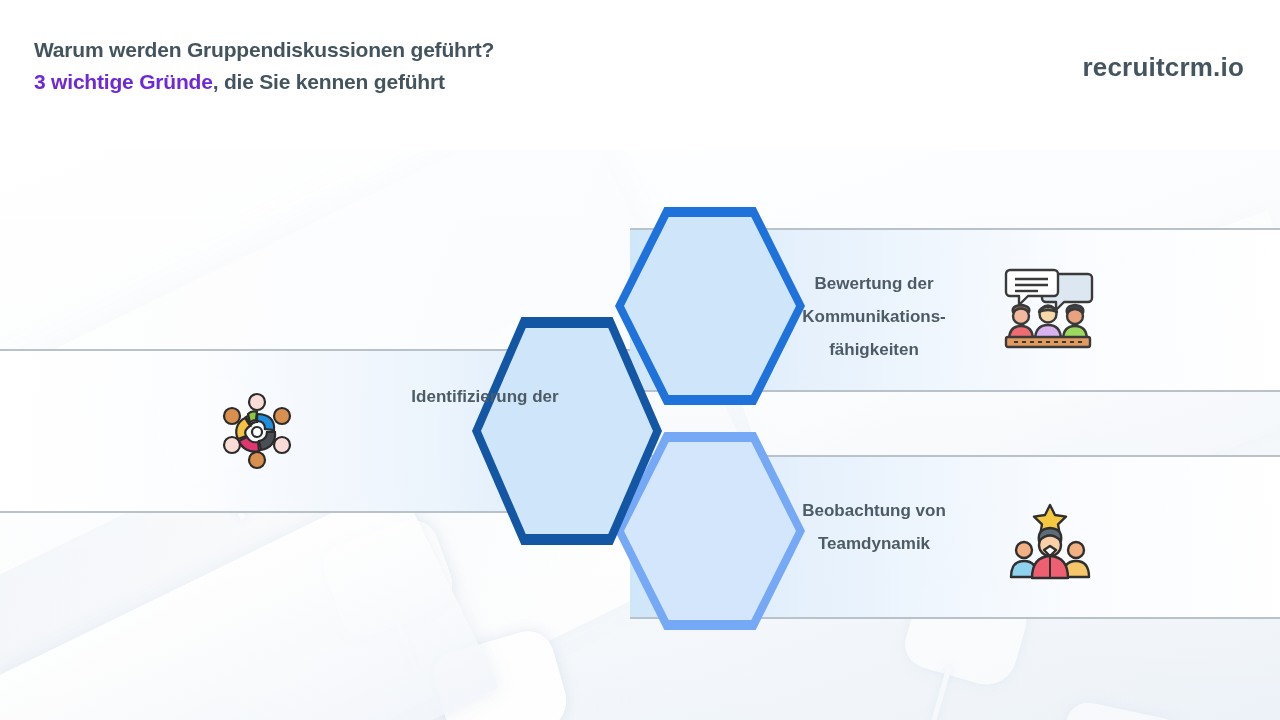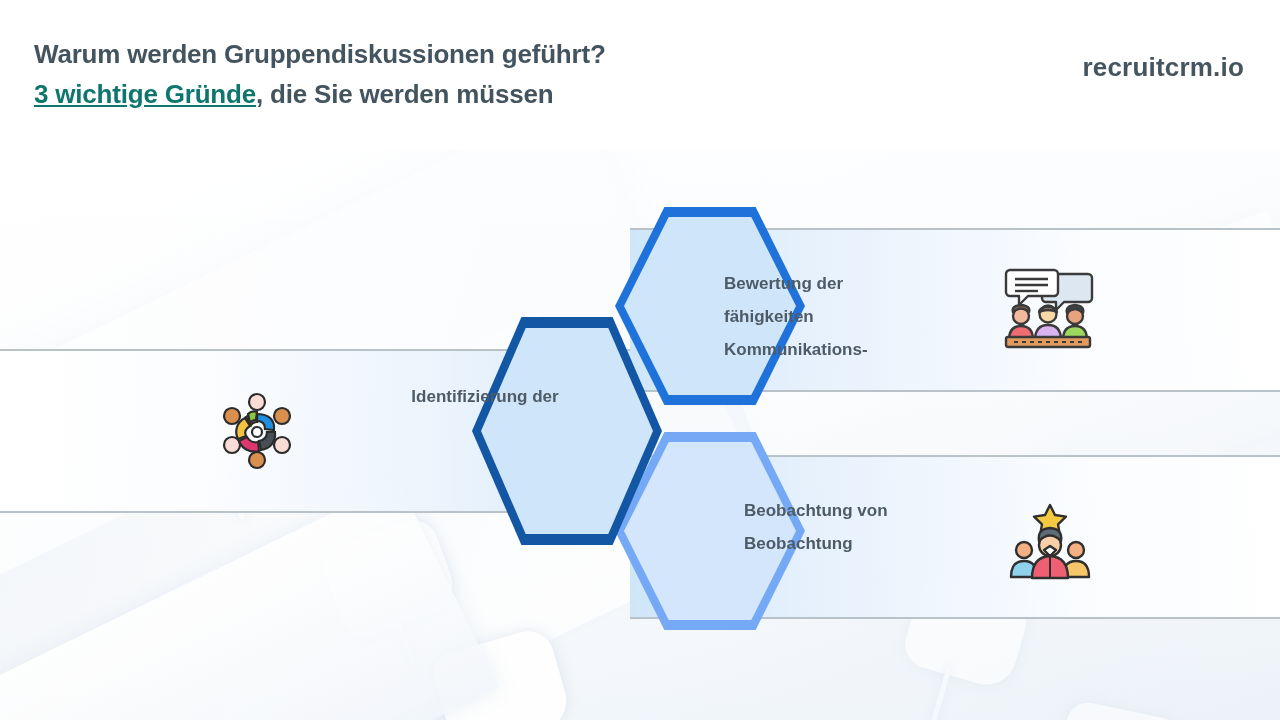--- a/index.html
+++ b/index.html
@@ -65,24 +65,24 @@
     box-shadow:0 0 20px rgba(190,205,222,.4);
     opacity:.9;
   }
   .bg-table.t1{ left:-140px; top:455px; width:620px; height:230px; transform:rotate(-26deg); }
   .bg-table.t2{ left:760px; top:150px; width:560px; height:210px; transform:rotate(-20deg); opacity:.45;}
 
   
   .header { position:absolute; left:0; top:0; width:1280px; height:150px; background:#ffffff; }
   .title-block { position:absolute; left:34px; top:34px; }
   .title-line {
-    font-size:26px; font-weight:bold; line-height:1.54;
+    font-size:21px; font-weight:bold; line-height:1.54;
     color:#44545e; letter-spacing:-.2px; white-space:nowrap;
   }
-  .accent { color:#0f766e;text-decoration:underline; }
+  .accent { color:#6d28d9; }
   .logo {
     position:absolute; right:36px; top:52px;
     font-size:26px; font-weight:bold; color:#45555f; letter-spacing:.2px;
   }
 
   
   .band {
     position:absolute;
     border-top:2px solid #b9c2c9;
     border-bottom:2px solid #b9c2c9;
@@ -128,25 +128,26 @@
 
   .hex-bot   { left:615px; top:432px; width:190px; height:198px; }
   .hex-bot .hex-outer { width:190px; height:198px; background:#75a9f5; }
   .hex-bot .hex-inner { left:9px; top:10px; width:172px; height:178px; background:#d3e6fb; }
 
   
   .card-text {
     position:absolute;
     font-size:17px; font-weight:bold; line-height:1.93;
     color:#4d5b66;
+    text-align:center;
   }
   .card-text.center { text-align:center; }
   .txt-left   { left:330px; top:381px; width:310px; }
   .txt-top    { left:724px; top:268px; width:300px; }
-  .txt-bottom { left:724px; top:495px; width:300px;margin-left:20px; }
+  .txt-bottom { left:724px; top:495px; width:300px; }
 
   
   .icon-box { position:absolute; }
   .ic-left   { left:218px; top:392px; width:78px; height:78px; }
   .ic-top    { left:1002px; top:268px; width:92px; height:82px; }
   .ic-bottom { left:1006px; top:503px; width:88px; height:78px; }
 </style>
 </head>
 <body>
 
@@ -161,21 +162,21 @@
     <div class="bg-chair c2"></div>
     <div class="bg-chair c4"></div>
     <div class="bg-chair c5"></div>
     <div class="bg-table t1"></div>
 
   </div>
 
   <div class="header">
     <div class="title-block">
       <div class="title-line">Warum werden Gruppendiskussionen geführt?</div>
-      <div class="title-line"><span class="accent">3 wichtige Gründe</span><span>, die Sie werden müssen</span></div>
+      <div class="title-line"><span class="accent">3 wichtige Gründe</span><span>, die Sie kennen geführt</span></div>
     </div>
     <div class="logo">recruitcrm.io</div>
   </div>
 
   <div class="band band-left"></div>
   <div class="band band-top"></div>
   <div class="band band-bottom"></div>
 
   <div class="hex-wrap hex-top">
     <div class="hex-outer"></div>
@@ -208,22 +209,22 @@
         <path d="M20 47 C16 39 19 30 27 26 L32 34 C27 37 26 40 28 44 Z" fill="#f5c242"></path>
         <path d="M28 25 C33 21 38 21 39 22 L39 30 C36 30 34 31 33 33 Z" fill="#f178a8"></path>
         <path d="M30 22 C33 19 36 19 39 20 L38 28 C35 28 33 29 32 31 Z" fill="#8cc63f"></path>
         <circle cx="39" cy="40" r="5" fill="#ffffff"></circle>
       </g>
     </svg>
   </div>
 
   <div class="card-text txt-top">
     <div>Bewertung der</div>
+    <div>Kommunikations-</div>
     <div>fähigkeiten</div>
-    <div>Kommunikations-</div>
   </div>
   <div class="icon-box ic-top">
     <svg viewBox="0 0 92 82" width="92" height="82">
       <g stroke="#3a3a3a" stroke-width="2.4" stroke-linejoin="round">
         <path d="M44 6 H86 a4 4 0 0 1 4 4 V30 a4 4 0 0 1 -4 4 H62 l-8 8 v-8 H44 a4 4 0 0 1 -4 -4 V10 a4 4 0 0 1 4 -4 Z" fill="#dde7f2"></path>
         <path d="M8 2 H52 a4 4 0 0 1 4 4 V24 a4 4 0 0 1 -4 4 H26 l-9 9 v-9 H8 a4 4 0 0 1 -4 -4 V6 a4 4 0 0 1 4 -4 Z" fill="#ffffff"></path>
         <line x1="13" y1="11" x2="46" y2="11"></line>
         <line x1="13" y1="17" x2="46" y2="17"></line>
         <line x1="13" y1="23" x2="36" y2="23"></line>
         <circle cx="19" cy="48" r="8" fill="#f3b99c"></circle>
@@ -236,21 +237,21 @@
         <path d="M65 45 q8 -8 16 0 q2 -7 -8 -8 q-10 1 -8 8 Z" fill="#3d4450"></path>
         <path d="M61 72 q0 -14 12 -14 q12 0 12 14 Z" fill="#9cd95e"></path>
         <rect x="4" y="69" width="84" height="10" rx="2" fill="#e09a5e"></rect>
         <line x1="12" y1="74" x2="80" y2="74" stroke-width="1.8" stroke-dasharray="4 4"></line>
       </g>
     </svg>
   </div>
 
   <div class="card-text txt-bottom">
     <div>Beobachtung von</div>
-    <div>Beobachtung</div>
+    <div>Teamdynamik</div>
   </div>
   <div class="icon-box ic-bottom">
     <svg viewBox="0 0 88 78" width="88" height="78">
       <g stroke="#2f2f2f" stroke-width="2.4" stroke-linejoin="round">
         <path d="M44 2 l5 10 11 1.6 -8 7.8 2 11 -10 -5.2 -10 5.2 2 -11 -8 -7.8 11 -1.6 Z" fill="#f5c842"></path>
         <circle cx="18" cy="47" r="8" fill="#f3b183"></circle>
         <path d="M5 74 q0 -16 13 -16 q13 0 13 16 Z" fill="#8fd2ee"></path>
         <circle cx="70" cy="47" r="8" fill="#f3b183"></circle>
         <path d="M57 74 q0 -16 13 -16 q13 0 13 16 Z" fill="#f5c76a"></path>
         <circle cx="44" cy="42" r="11" fill="#f8cfa6"></circle>

